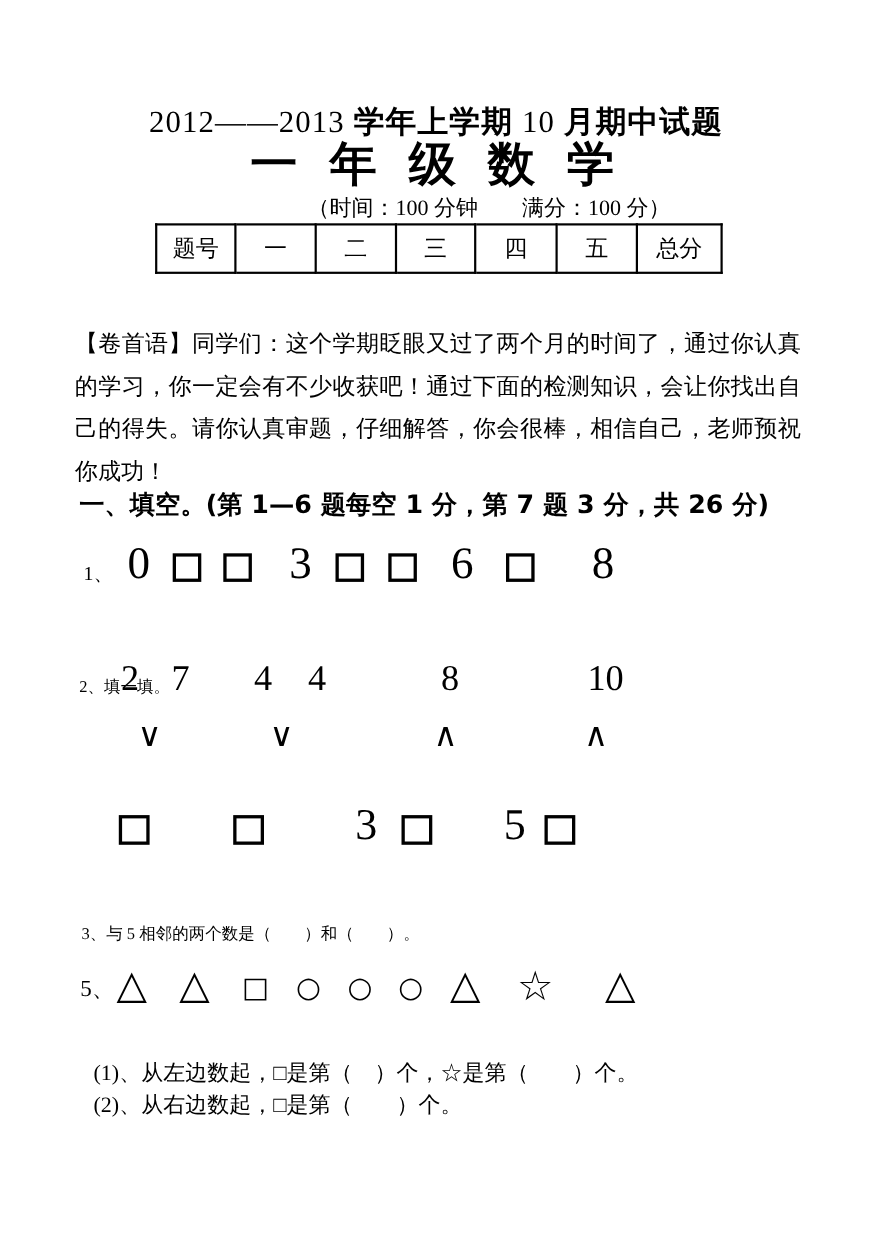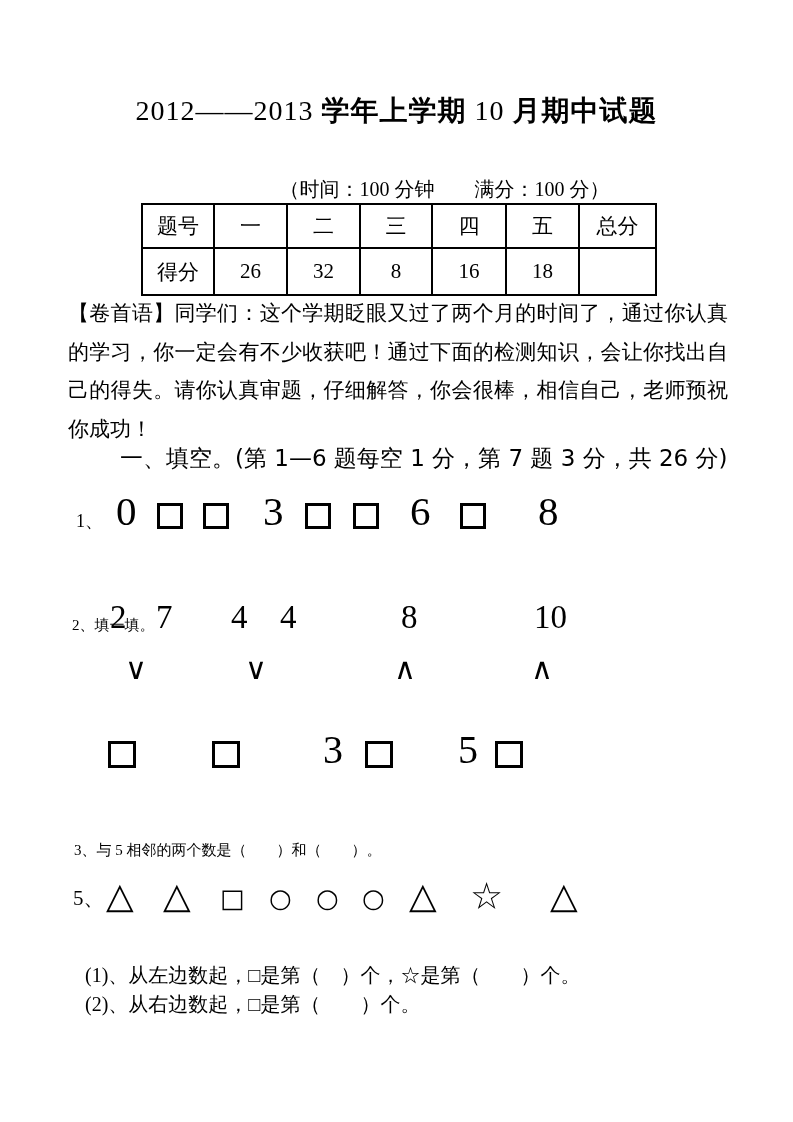--- a/index.html
+++ b/index.html
@@ -29,21 +29,21 @@
   .score-table tr.r1 td{height:42px;}
   .score-table tr.r2 td{height:45px;}
 
   
   .preface{
     top:296px;left:68px;width:660px;font-size:21px;line-height:38.5px;
     text-align:justify;font-family:Liberation Mono, monospace;font-weight:500;
   }
 
   
-  .heading{top:443px;left:72px;font-size:23px;font-family:"DejaVu Sans","Liberation Sans",sans-serif;font-weight:normal;margin-left:48px;}
+  .heading{top:443px;left:72px;font-size:23px;font-family:"DejaVu Sans","Liberation Sans",sans-serif;font-weight:bold;}
 
   .row{position:absolute;left:0;width:793px;}
   .row > *{position:absolute;bottom:0;line-height:1;}
 
   .q-label{font-size:18px;}
   .q-text{font-size:15px;line-height:26px;margin-top:45px;}
 
   
   .q1-row{top:498px;height:34px;}
   .q1-row .bignum{font-size:41px;}
@@ -76,20 +76,21 @@
 </style>
 </head>
 <body>
 
 <div class="page">
 
   <div class="abs centered title1">
     <span class="part serif-num">2012——2013</span><span class="part cjk-bold">学年上学期</span><span class="part serif-num">10</span><span class="part cjk-bold">月期中试题</span>
   </div>
 
+  <div class="abs centered title2 cjk-bold">一 年 级 数 学</div>
 
   <div class="abs centered info-line">（时间：100 分钟　　满分：100 分）</div>
 
   <table class="score-table">
     <colgroup>
       <col style="width:72px">
         <col style="width:73px">
         <col style="width:73px">
         <col style="width:72px">
         <col style="width:74px">
@@ -98,29 +99,20 @@
     </colgroup>
     <tbody>
       <tr class="r1">
         <td>题号</td>
         <td>一</td>
         <td>二</td>
         <td>三</td>
         <td>四</td>
         <td>五</td>
         <td>总分</td>
-      </tr>
-      <tr class="r2">
-        <td>得分</td>
-        <td>26</td>
-        <td>32</td>
-        <td>8</td>
-        <td>16</td>
-        <td>18</td>
-        <td></td>
       </tr>
     </tbody>
   </table>
 
   <div class="abs preface">【卷首语】同学们：这个学期眨眼又过了两个月的时间了，通过你认真的学习，你一定会有不少收获吧！通过下面的检测知识，会让你找出自己的得失。请你认真审题，仔细解答，你会很棒，相信自己，老师预祝你成功！</div>
 
   <div class="abs heading">一、填空。(第 1—6 题每空 1 分，第 7 题 3 分，共 26 分)</div>
 
   <div class="row q1-row">
     <span class="q-label" style="left:76px;bottom:2px;">1、</span>

